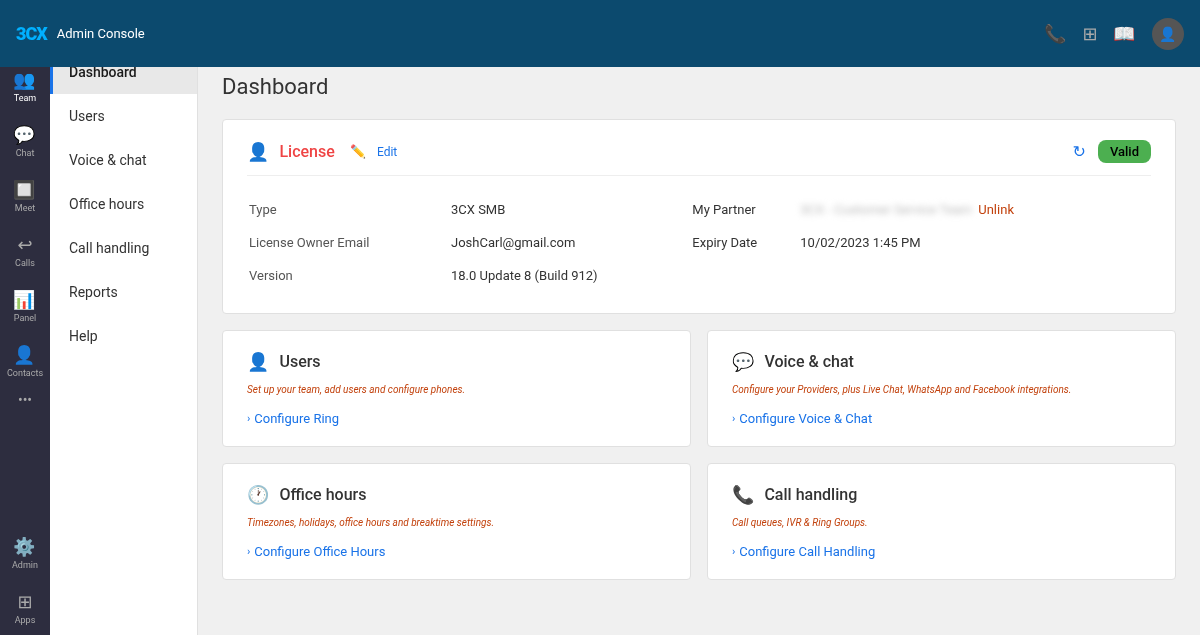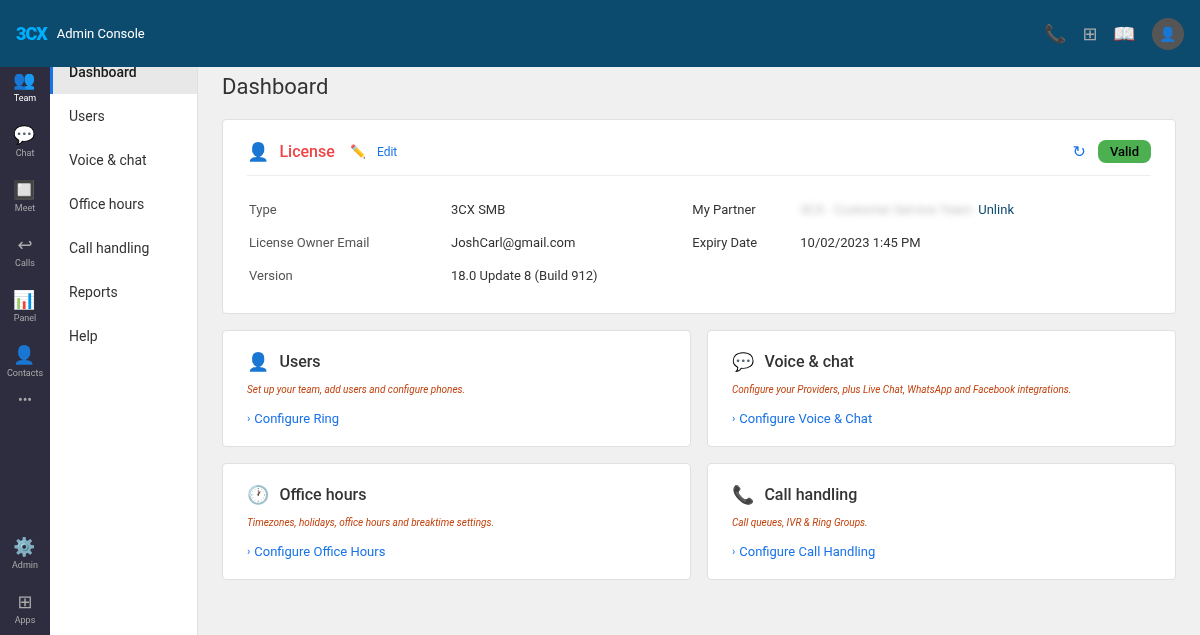--- a/index.html
+++ b/index.html
@@ -61,21 +61,21 @@
     .license-header {
       display: flex; align-items: center; justify-content: space-between;
       margin-bottom: 16px; padding-bottom: 12px; border-bottom: 1px solid #eee;
     }
     .license-header-left { display: flex; align-items: center; gap: 10px; }
     .license-title { font-size: 16px; font-weight: 500; color: #ef4444; }
     .edit-link { color: #1a73e8; font-size: 12px; text-decoration: none; cursor: pointer; }
     .license-header-right { display: flex; align-items: center; gap: 12px; }
     .valid-badge { background: #4caf50; color: #000000; padding: 4px 12px; border-radius: 8px; font-size: 13px; font-weight: 500; }
     .refresh-icon { color: #1a73e8; font-size: 16px; cursor: pointer; }
-    .unlink-link { color: #0c4a6e; font-size: 13px; cursor: pointer; text-decoration: none; margin-top: 32px; }
+    .unlink-link { color: #c2410c; font-size: 13px; cursor: pointer; text-decoration: none; margin-top: 32px; }
     .partner-blurred { color: #bbb; font-size: 13px; filter: blur(3px); user-select: none; }
 
     
     .cards-grid { display: grid; grid-template-columns: 1fr 1fr; gap: 16px; }
     .dash-card {
       background: #fff; border-radius: 4px; border: 1px solid #e0e0e0;
       padding: 20px 24px;
     }
     .dash-card-header { display: flex; align-items: center; gap: 10px; margin-bottom: 10px; }
     .dash-card-icon { font-size: 18px; color: #666; }

